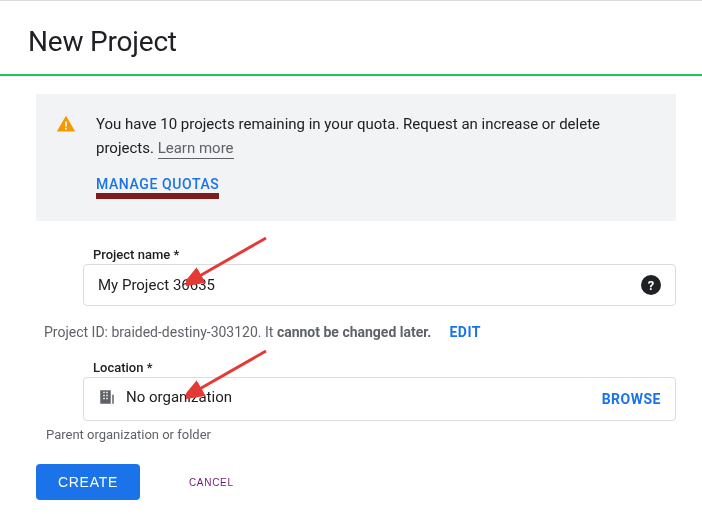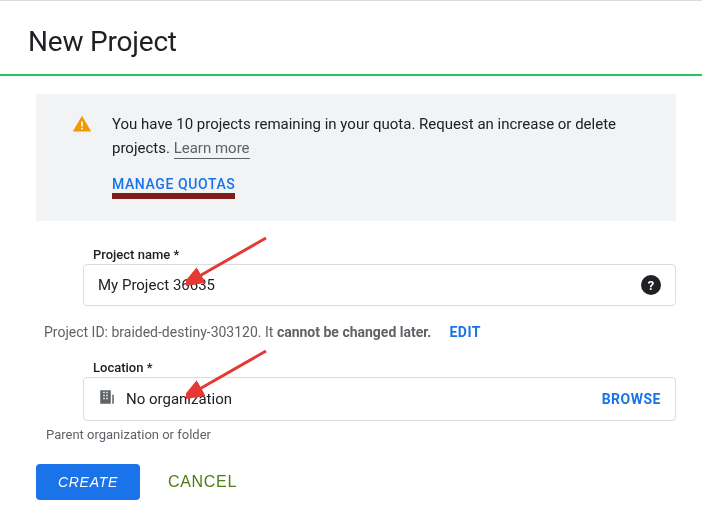--- a/index.html
+++ b/index.html
@@ -18,21 +18,21 @@
     .header h1 {
       font-size: 28px;
       font-weight: 400;
       letter-spacing: -0.2px;
     }
     .content {
       padding: 18px 26px 24px 36px;
     }
     .notice-box {
       background: #f1f3f4;
-      padding: 18px 36px 22px;
+      padding: 18px 20px 22px;
       display: flex;
       gap: 20px;
     }
     .warn-icon {
       flex: 0 0 auto;
       margin-top: 2px;
     }
     .warn-icon svg { width: 20px; height: 20px; }
     .notice-content { flex: 1; }
     .notice-text {
@@ -68,21 +68,21 @@
     .input-box {
       border: 1px solid #dadce0;
       border-radius: 4px;
       padding: 10px 14px;
       display: flex;
       align-items: center;
       gap: 10px;
       font-size: 15px;
       justify-content: space-between;
     }
-    .input-left { display: flex; align-items: center; gap: 10px; flex: 1; }
+    .input-left { display: flex; gap: 10px; flex: 1; }
     .input-right-text {
       color: #1a73e8;
       font-weight: 700;
       letter-spacing: 0.5px;
       font-size: 14px;
     }
     .help-circle {
       width: 20px; height: 20px;
       display: inline-flex; align-items: center; justify-content: center;
       border-radius: 50%; background: #202124; color: #fff;
@@ -111,30 +111,30 @@
     .btn-primary {
       background: #1a73e8;
       color: #fff;
       border: none;
       padding: 10px 22px;
       border-radius: 4px;
       font-weight: 500;
       letter-spacing: 0.7px;
       font-size: 14px;
       cursor: pointer;
-      font-style: italic;
     }
     .btn-text {
       background: none;
       border: none;
-      color: #4d7c0f;
+      color: #701a75;
       font-weight: 500;
       letter-spacing: 0.7px;
-      font-size: 16px;
+      font-size: 10px;
       cursor: pointer;
+      margin-left: 21px;
     }
     .arrow {
       position: absolute;
       pointer-events: none;
     }
   </style>
 </head>
 <body>
 
 <div class="top-line"></div>

